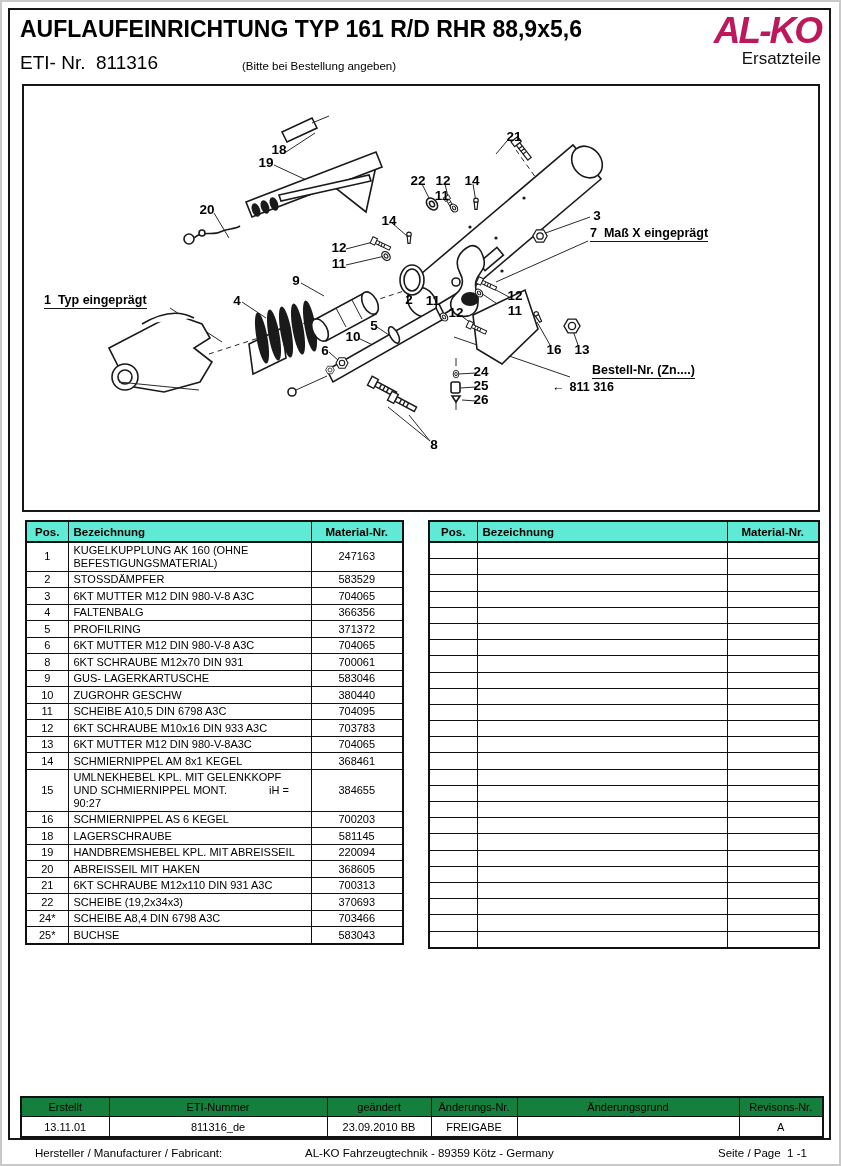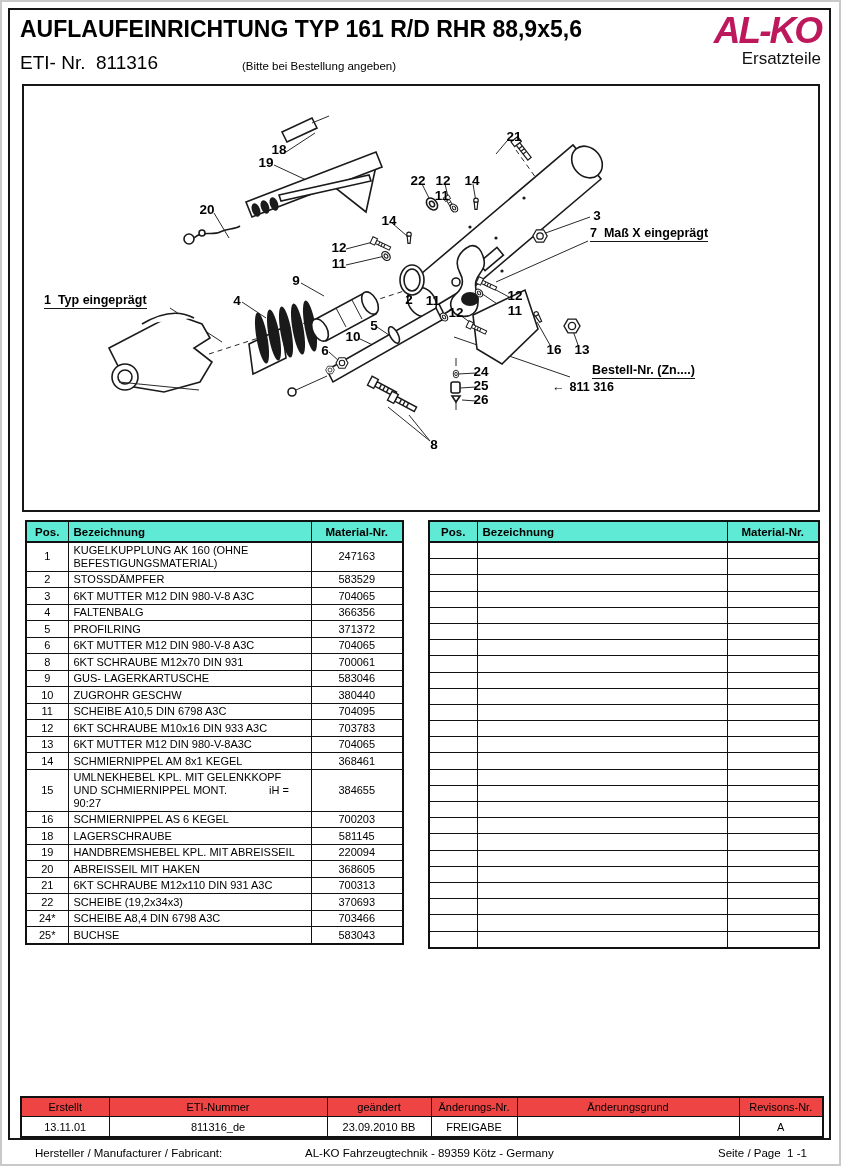--- a/index.html
+++ b/index.html
@@ -34,21 +34,21 @@
             font-size:11.5px;height:17px;padding:1px 5px;text-align:center;}
   .parts th.h-bez{text-align:left;}
   .parts td{border:1px solid #111;font-size:11px;padding:1px 5px;height:13.5px;line-height:1.18;vertical-align:middle;}
   .parts td.pos{text-align:center;}
   .parts td.mat{text-align:center;}
   .parts.right td{height:13.2px;}
   .note{margin-left:42px;}
 
   
   table.rev{position:absolute;left:10px;top:1086px;width:802px;border:2px solid #111;}
-  .rev th{background:#ef4444;border:1px solid #111;font-size:11px;font-weight:normal;height:16px;padding:1px 3px;text-align:center;}
+  .rev th{background:#15803d;border:1px solid #111;font-size:11px;font-weight:normal;height:16px;padding:1px 3px;text-align:center;}
   .rev td{border:1px solid #111;font-size:11px;height:17px;text-align:center;padding:1px 3px;}
 
   
   .foot{position:absolute;top:1147px;font-size:11.5px;white-space:pre;}
   .foot.l{left:35px;} .foot.c{left:305px;} .foot.r{left:718px;}
 
   svg .ln{stroke:#2a2a2a;stroke-width:1;fill:none;}
   svg .dsh{stroke:#2a2a2a;stroke-width:1;fill:none;stroke-dasharray:5,4;}
   svg .pt{stroke:#1a1a1a;stroke-width:1.6;fill:#fff;}
   svg .blk{fill:#1a1a1a;stroke:none;}

